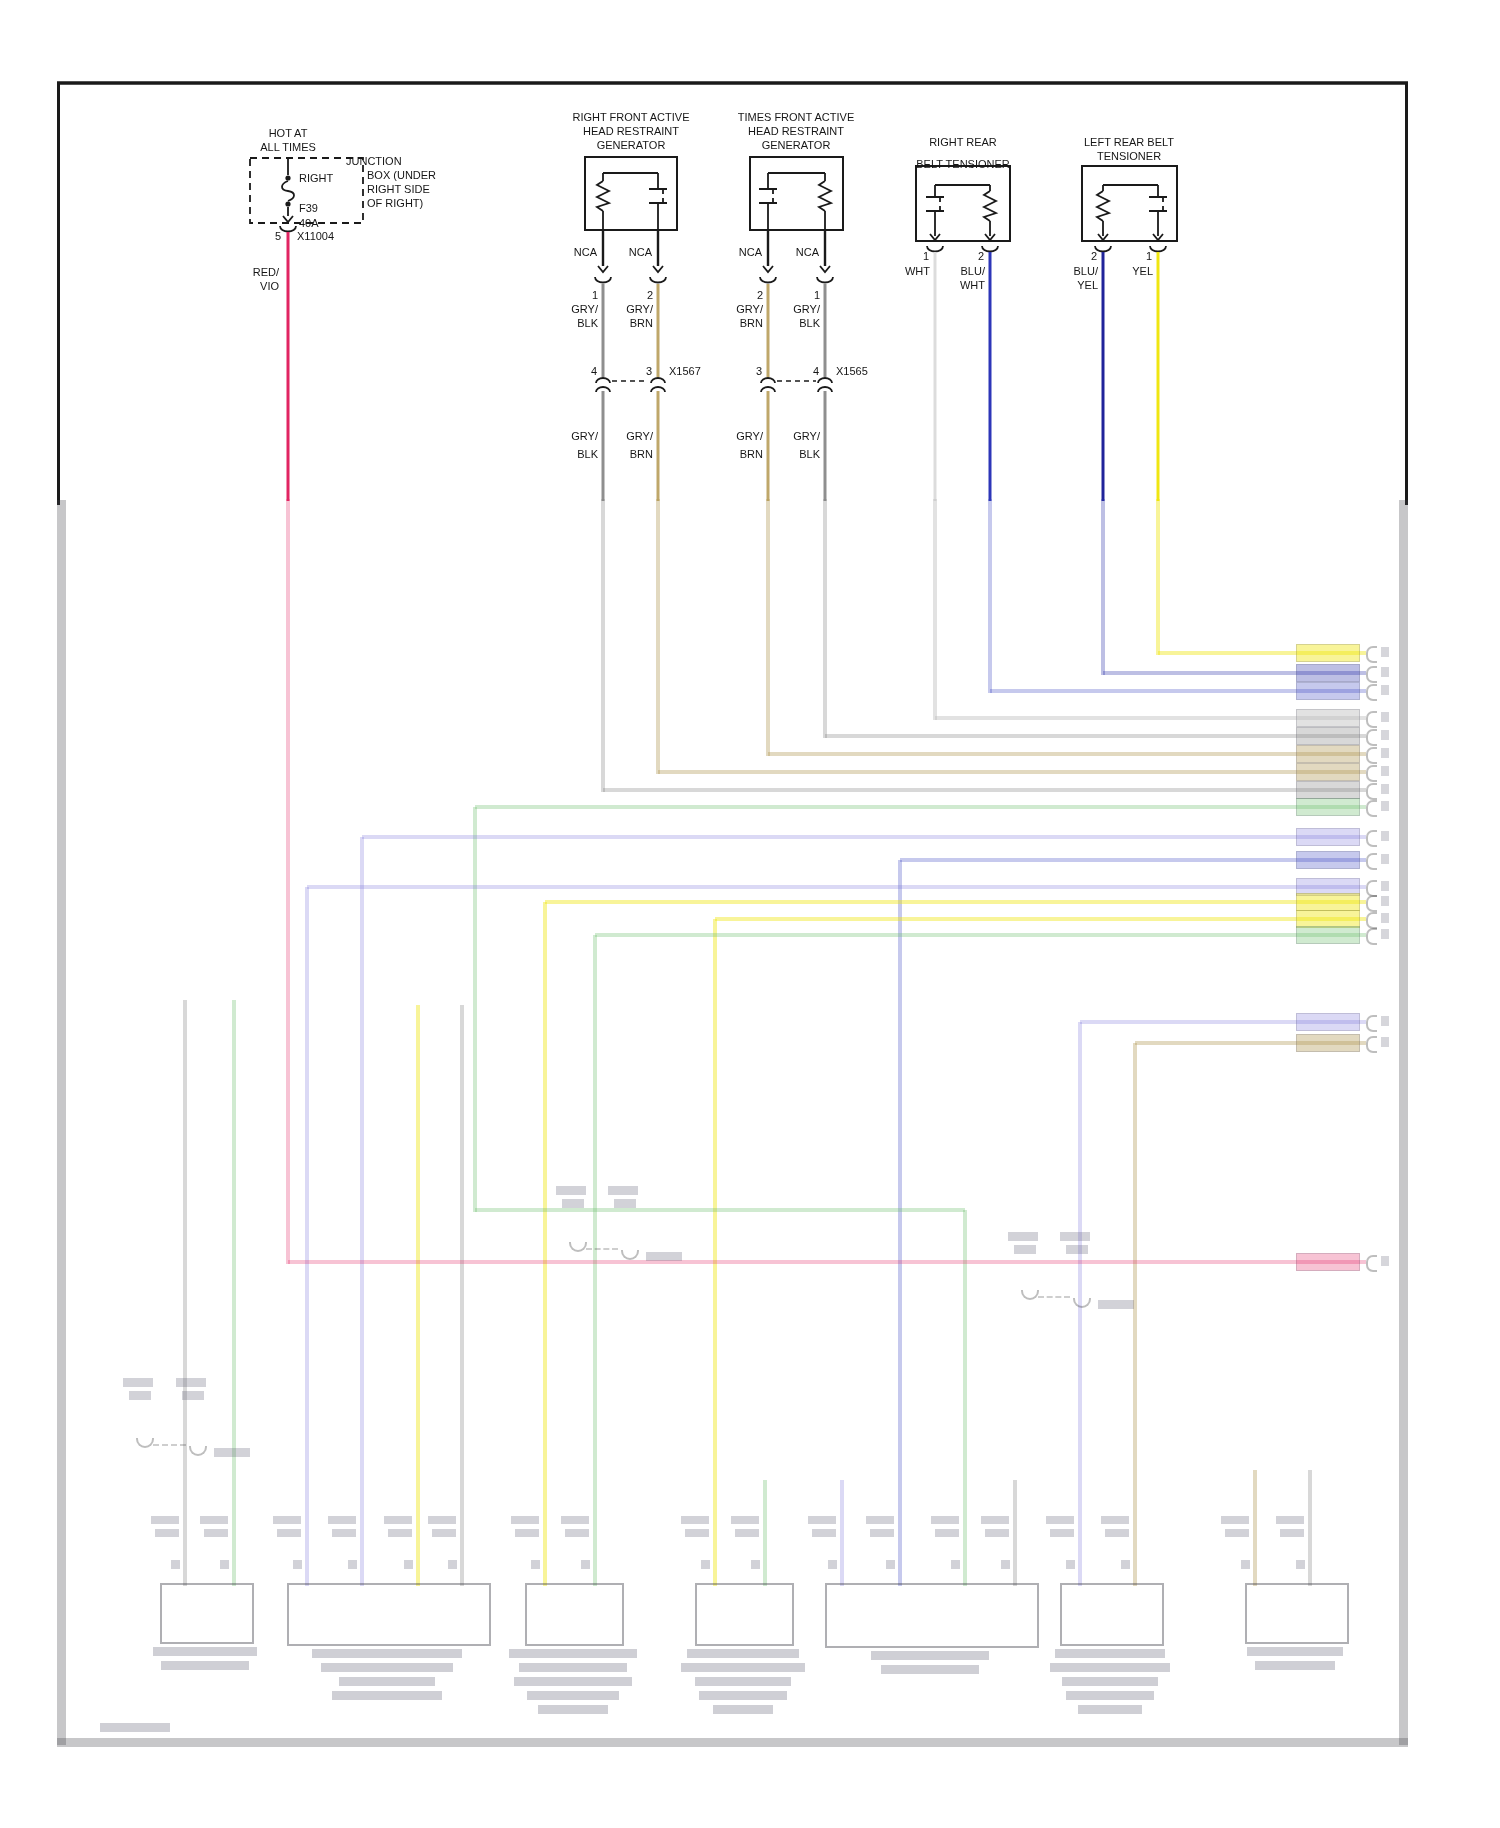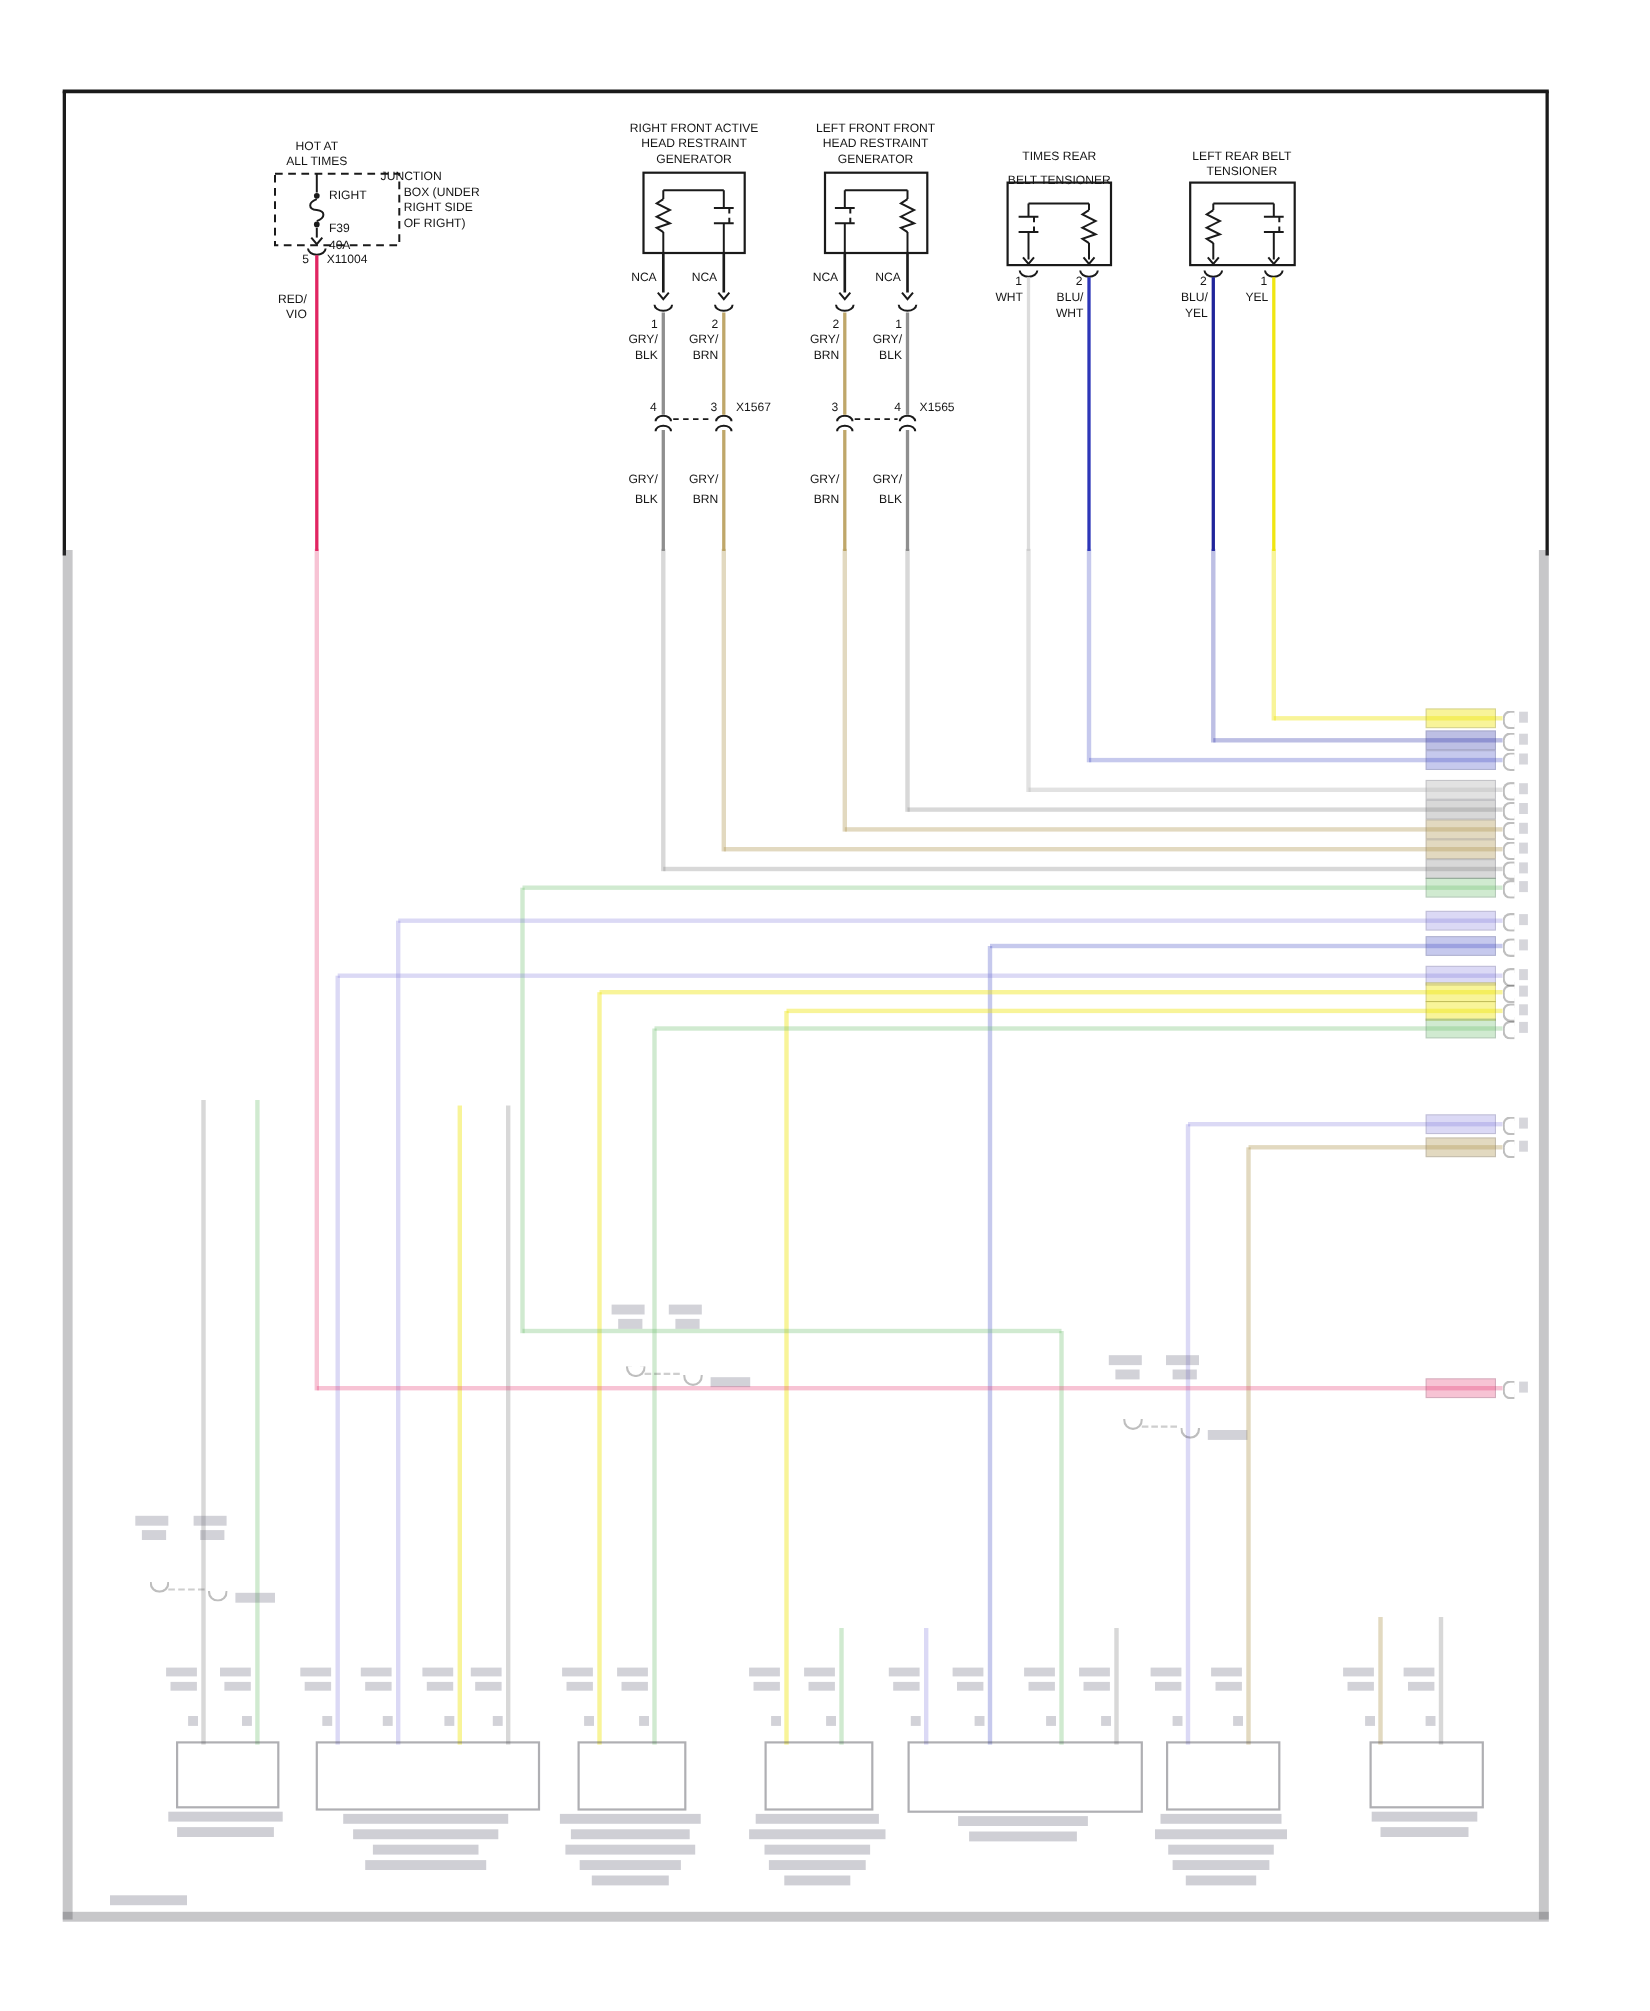--- a/index.html
+++ b/index.html
@@ -139,40 +139,40 @@
   <div class="lbl r" style="left:653px;top:302px">GRY/</div>
   <div class="lbl r" style="left:653px;top:316px">BRN</div>
   <div class="lbl r" style="left:597px;top:364px">4</div>
   <div class="lbl r" style="left:652px;top:364px">3</div>
   <div class="lbl" style="left:669px;top:364px">X1567</div>
   <div class="lbl r" style="left:598px;top:429px">GRY/</div>
   <div class="lbl r" style="left:598px;top:447px">BLK</div>
   <div class="lbl r" style="left:653px;top:429px">GRY/</div>
   <div class="lbl r" style="left:653px;top:447px">BRN</div>
 
-  <div class="lbl c" style="left:796px;top:110px">LEFT FRONT FRONT</div>
+  <div class="lbl c" style="left:796px;top:110px">TIMES FRONT ACTIVE</div>
   <div class="lbl c" style="left:796px;top:124px">HEAD RESTRAINT</div>
   <div class="lbl c" style="left:796px;top:138px">GENERATOR</div>
   <div class="lbl r" style="left:762px;top:245px">NCA</div>
   <div class="lbl r" style="left:819px;top:245px">NCA</div>
   <div class="lbl r" style="left:763px;top:288px">2</div>
   <div class="lbl r" style="left:820px;top:288px">1</div>
   <div class="lbl r" style="left:763px;top:302px">GRY/</div>
   <div class="lbl r" style="left:763px;top:316px">BRN</div>
   <div class="lbl r" style="left:820px;top:302px">GRY/</div>
   <div class="lbl r" style="left:820px;top:316px">BLK</div>
   <div class="lbl r" style="left:762px;top:364px">3</div>
   <div class="lbl r" style="left:819px;top:364px">4</div>
   <div class="lbl" style="left:836px;top:364px">X1565</div>
   <div class="lbl r" style="left:763px;top:429px">GRY/</div>
   <div class="lbl r" style="left:763px;top:447px">BRN</div>
   <div class="lbl r" style="left:820px;top:429px">GRY/</div>
   <div class="lbl r" style="left:820px;top:447px">BLK</div>
 
-  <div class="lbl c" style="left:963px;top:135px">TIMES REAR</div>
+  <div class="lbl c" style="left:963px;top:135px">RIGHT REAR</div>
   <div class="lbl c" style="left:963px;top:157px">BELT TENSIONER</div>
   <div class="lbl r" style="left:929px;top:249px">1</div>
   <div class="lbl r" style="left:984px;top:249px">2</div>
   <div class="lbl r" style="left:930px;top:264px">WHT</div>
   <div class="lbl r" style="left:985px;top:264px">BLU/</div>
   <div class="lbl r" style="left:985px;top:278px">WHT</div>
 
   <div class="lbl c" style="left:1129px;top:135px">LEFT REAR BELT</div>
   <div class="lbl c" style="left:1129px;top:149px">TENSIONER</div>
   <div class="lbl r" style="left:1097px;top:249px">2</div>

